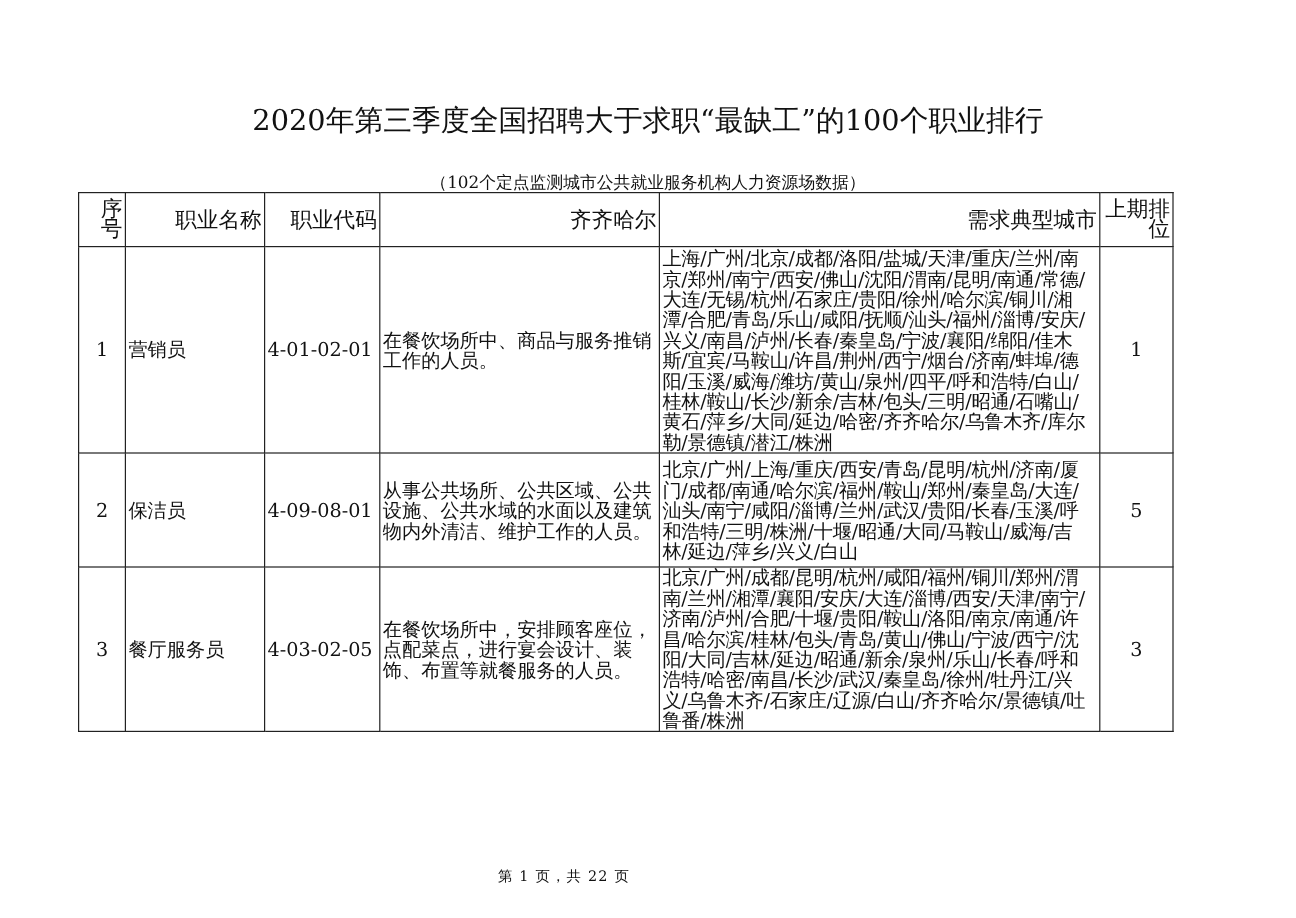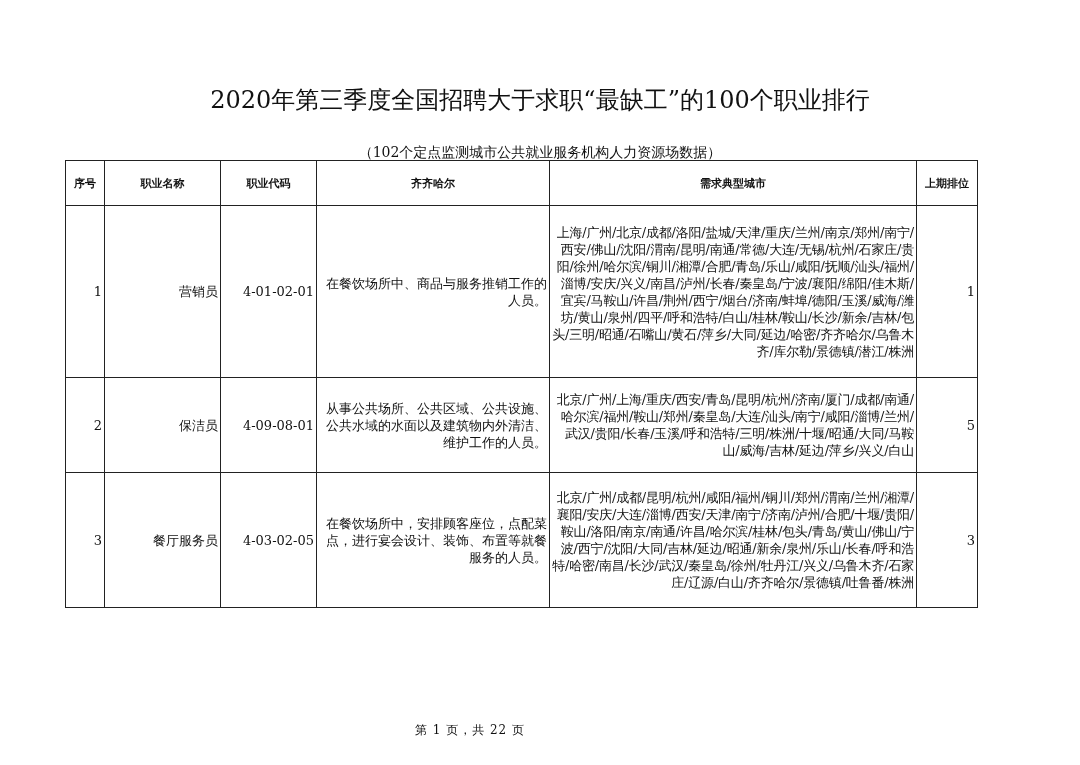--- a/index.html
+++ b/index.html
@@ -18,29 +18,28 @@
       font-size: 14px;
     }
     table.main {
       position: absolute; left: 65px; top: 160px;
       border-collapse: collapse; table-layout: fixed;
       width: 912px;
     }
     table.main th, table.main td {
       border: 1.5px solid #222;
       padding: 0 2px;
-      font-size: 13px; line-height: 17px;
+      font-size: 16px; line-height: 17px;
       vertical-align: middle;
       word-break: break-all;
-      text-align: right;
     }
     table.main th {
-      height: 44px; font-weight: bold; text-align: center;
+      height: 44px; font-weight: normal; text-align: right;
       font-family: "DejaVu Sans", "Liberation Sans", sans-serif;
-      font-size: 11px;
+      font-size: 18px;
     }
     th.c-rank, td.c-rank { text-align: center; }
     th.c-prev, td.c-prev { text-align: center; margin-top: 47px; }
     td.c-cities { padding: 2px 1px; font-size: 13.2px; line-height: 17.2px; letter-spacing: -0.2px; }
     td.c-def { font-size: 13px; line-height: 17px; }
     .footer {
       position: absolute; left: 0; top: 722px; width: 940px; text-align: center;
       font-size: 12px; letter-spacing: 1px;
     }
   </style>

